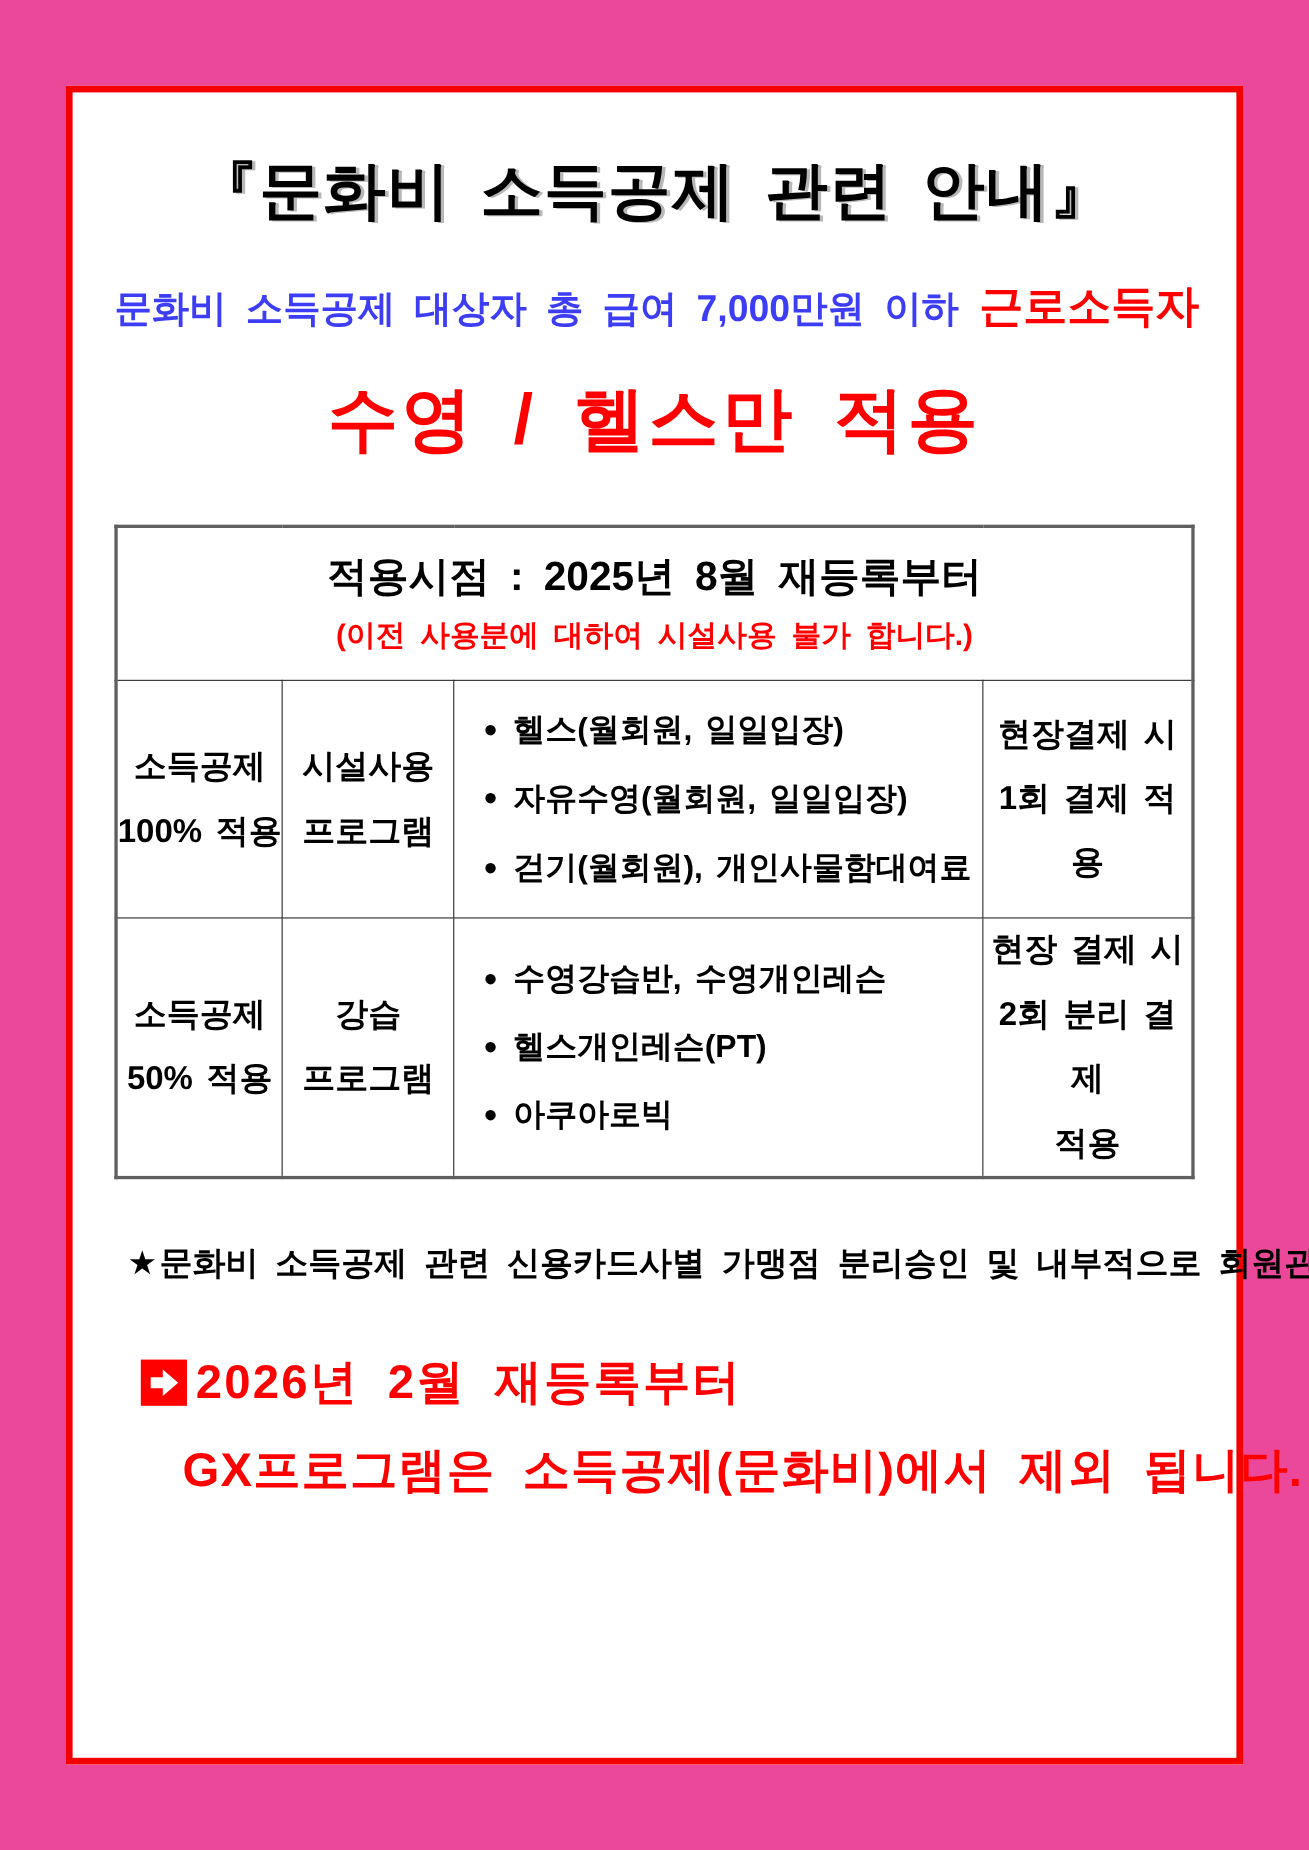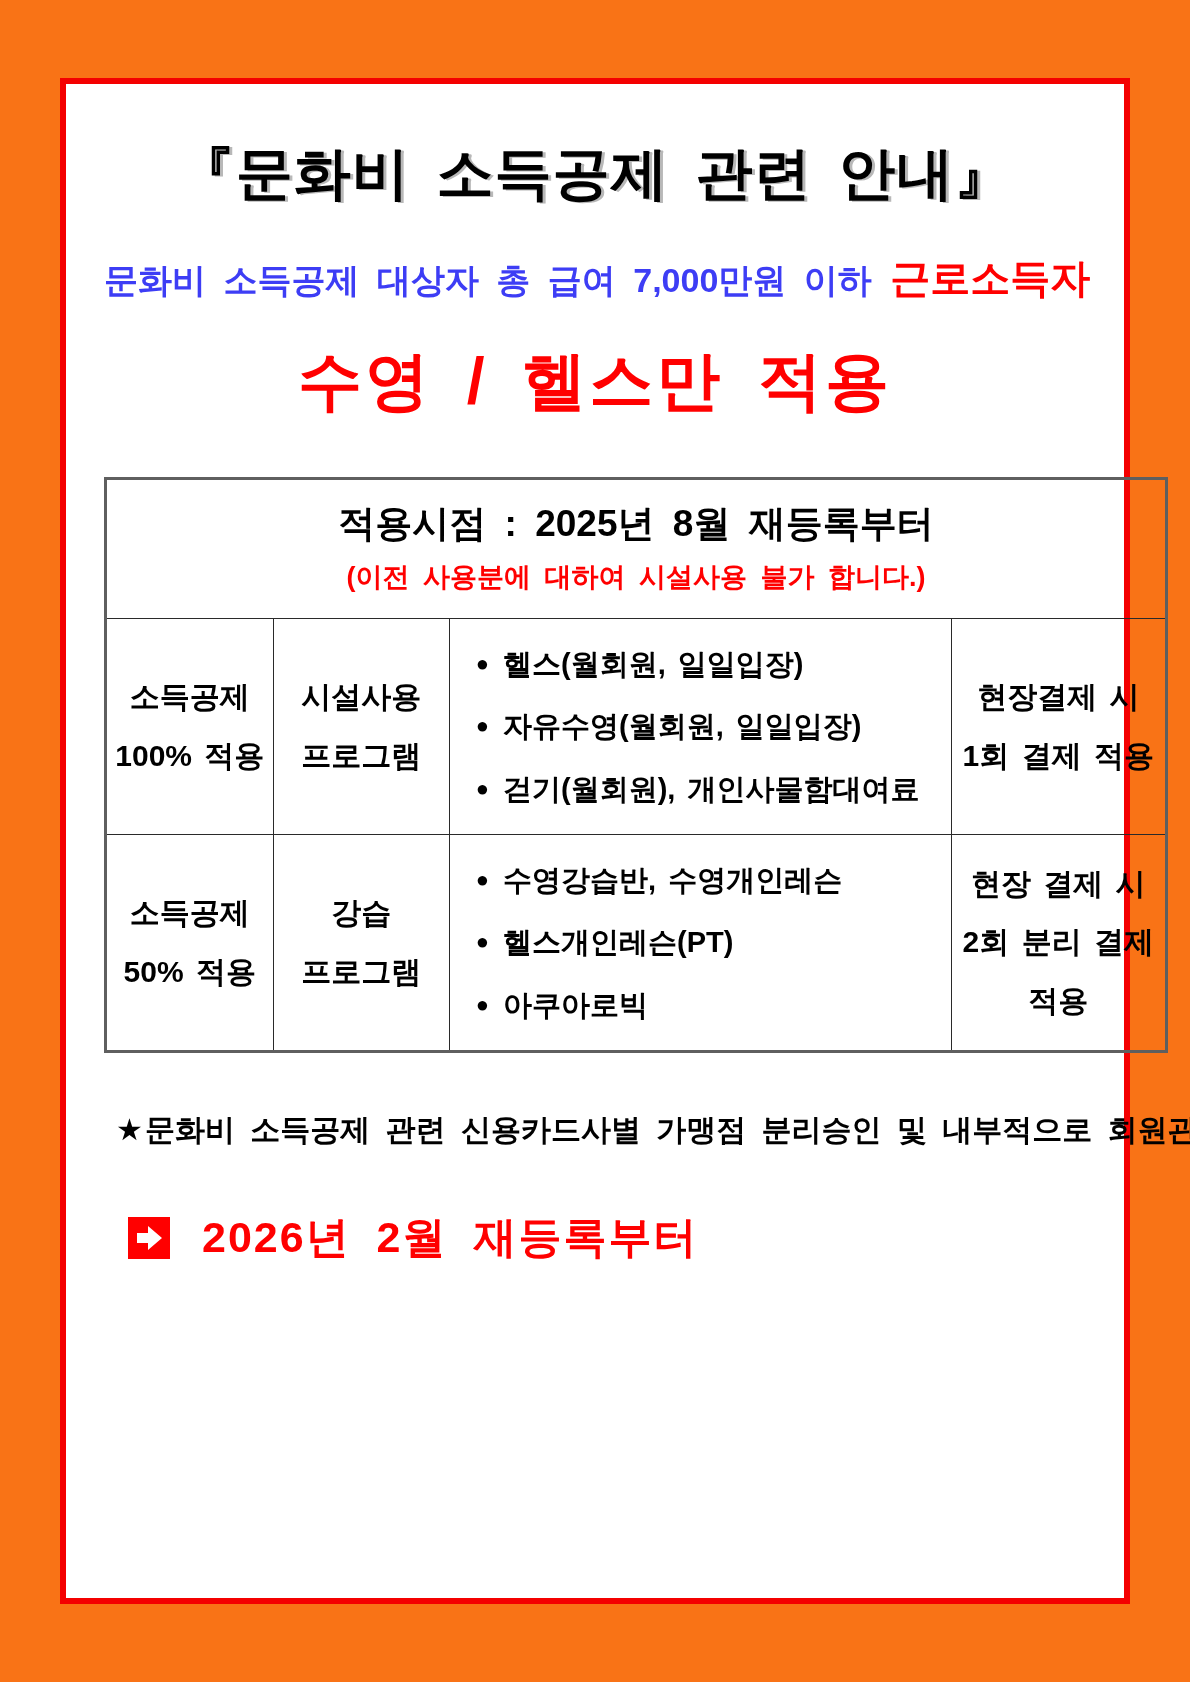--- a/index.html
+++ b/index.html
@@ -5,21 +5,21 @@
   * { margin: 0; padding: 0; box-sizing: border-box; }
   html, body { background: #ffffff; }
   body {
     font-family: "Liberation Sans", "DejaVu Sans", sans-serif;
     color: #000;
   }
   .page {
     position: relative;
     width: 1190px;
     height: 1682px;
-    background: #f97316;
+    background: #ec4899;
     overflow: hidden;
   }
   .frame {
     position: absolute;
     left: 60px;
     top: 78px;
     width: 1070px;
     height: 1526px;
     border: 6px solid #f40000;
     background: #ffffff;
@@ -59,21 +59,21 @@
     text-align: center;
     color: #ff0000;
     font-size: 64px;
     font-weight: 800;
     letter-spacing: 3px;
     word-spacing: 14px;
     white-space: nowrap;
   }
 
   table.main-table {
-    width: 1064px;
+    width: 982px;
     margin: 52px auto 0 auto;
     border-collapse: collapse;
     border: 3px solid #5f5f5f;
   }
   table.main-table td {
     border: 1.5px solid #2a2a2a;
     vertical-align: middle;
   }
   .thead-cell {
     height: 140px;
@@ -131,21 +131,21 @@
   .star { margin-right: 2px; }
 
   .announcement {
     margin-top: 52px;
     color: #ff0000;
     font-weight: 800;
   }
   .announcement-line1 {
     display: flex;
     align-items: center;
-    gap: 32px;
+    gap: 8px;
     margin-left: 24px;
   }
   .arrow-badge {
     width: 42px;
     height: 42px;
     background: #ff0000;
     display: flex;
     align-items: center;
     justify-content: center;
     flex: 0 0 auto;
@@ -238,17 +238,18 @@
 
       <div class="announcement">
         <div class="announcement-line1">
           <span class="arrow-badge">
             <svg width="30" height="30" viewBox="0 0 30 30" aria-hidden="true">
               <polygon points="3,10 14,10 14,3 28,15 14,27 14,20 3,20" fill="#ffffff"></polygon>
             </svg>
           </span>
           <span class="announcement-text1">2026년 2월 재등록부터</span>
         </div>
+        <div class="announcement-line2">GX프로그램은 소득공제(문화비)에서 제외 됩니다.</div>
       </div>
 
     </div>
   </div>
 </div>
 
 </body></html>

